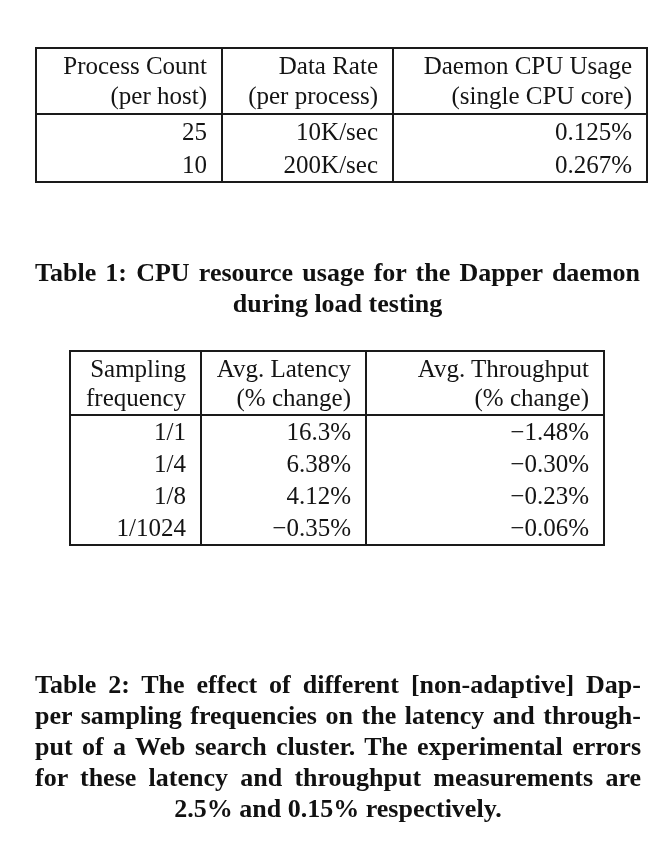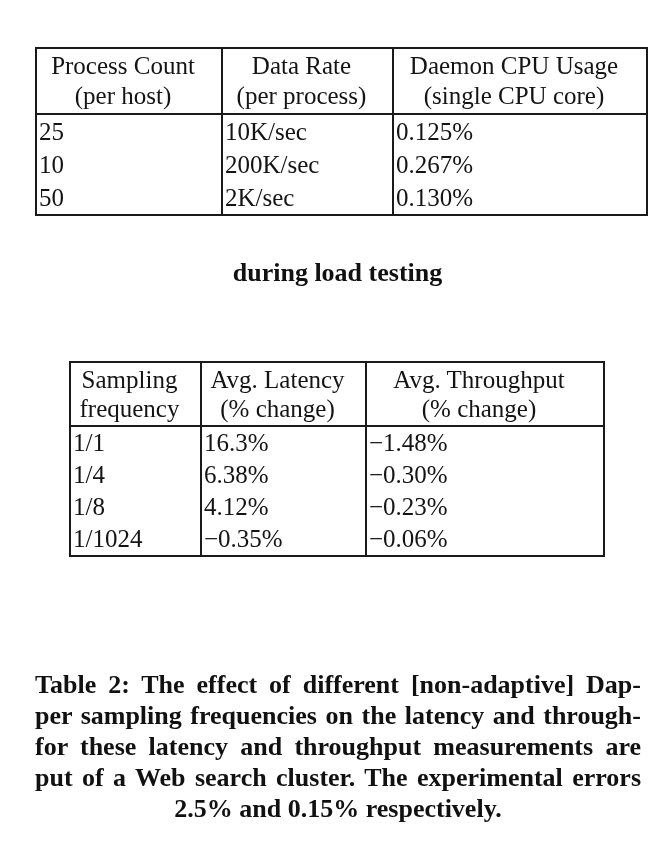--- a/index.html
+++ b/index.html
@@ -22,36 +22,37 @@
     color: #141414;
     border: 2px solid #1a1a1a;
   }
   table.paper-table th,
   table.paper-table td {
     border-left: 2px solid #1a1a1a;
     border-right: 2px solid #1a1a1a;
     border-top: none;
     border-bottom: none;
     padding: 0 14px 0 2px;
+    text-align: right;
     font-weight: normal;
     white-space: nowrap;
     overflow: hidden;
   }
   table.paper-table thead th {
     border-bottom: 2px solid #1a1a1a;
     vertical-align: top;
     padding-top: 2px;
     padding-bottom: 2px;
   }
 
   #table1 { left: 35px; top: 47px; width: 611px; }
   #table1 .hl { line-height: 30px; }
   #table1 tbody td { height: 33px; line-height: 33px; }
 
-  #table2 { left: 69px; top: 361px; width: 534px; }
+  #table2 { left: 69px; top: 350px; width: 534px; }
   #table2 .hl { line-height: 29px; }
   #table2 tbody td { height: 32px; line-height: 32px; }
 
   
   .caption {
     position: absolute;
     font-weight: bold;
     font-size: 26px;
     line-height: 31px;
     color: #111111;
@@ -92,29 +93,25 @@
     <tr>
       <td>25</td>
       <td>10K/sec</td>
       <td>0.125%</td>
     </tr>
     <tr>
       <td>10</td>
       <td>200K/sec</td>
       <td>0.267%</td>
     </tr>
-    <tr>
-      <td>50</td>
-      <td>2K/sec</td>
-      <td>0.130%</td>
-    </tr>
   </tbody>
 </table>
 
 <div id="caption1" class="caption">
+  <div class="cap-line just">Table 1: CPU resource usage for the Dapper daemon</div>
   <div class="cap-line last">during load testing</div>
 </div>
 
 <table id="table2" class="paper-table">
   <colgroup>
     <col style="width:131px">
     <col style="width:165px">
     <col style="width:238px">
   </colgroup>
   <thead>
@@ -153,16 +150,16 @@
       <td>1/1024</td>
       <td>−0.35%</td>
       <td>−0.06%</td>
     </tr>
   </tbody>
 </table>
 
 <div id="caption2" class="caption">
   <div class="cap-line just">Table 2: The effect of different [non-adaptive] Dap-</div>
   <div class="cap-line just">per sampling frequencies on the latency and through-</div>
+  <div class="cap-line just">put of a Web search cluster. The experimental errors</div>
   <div class="cap-line just">for these latency and throughput measurements are</div>
-  <div class="cap-line just">put of a Web search cluster. The experimental errors</div>
   <div class="cap-line last">2.5% and 0.15% respectively.</div>
 </div>
 
 </body></html>

